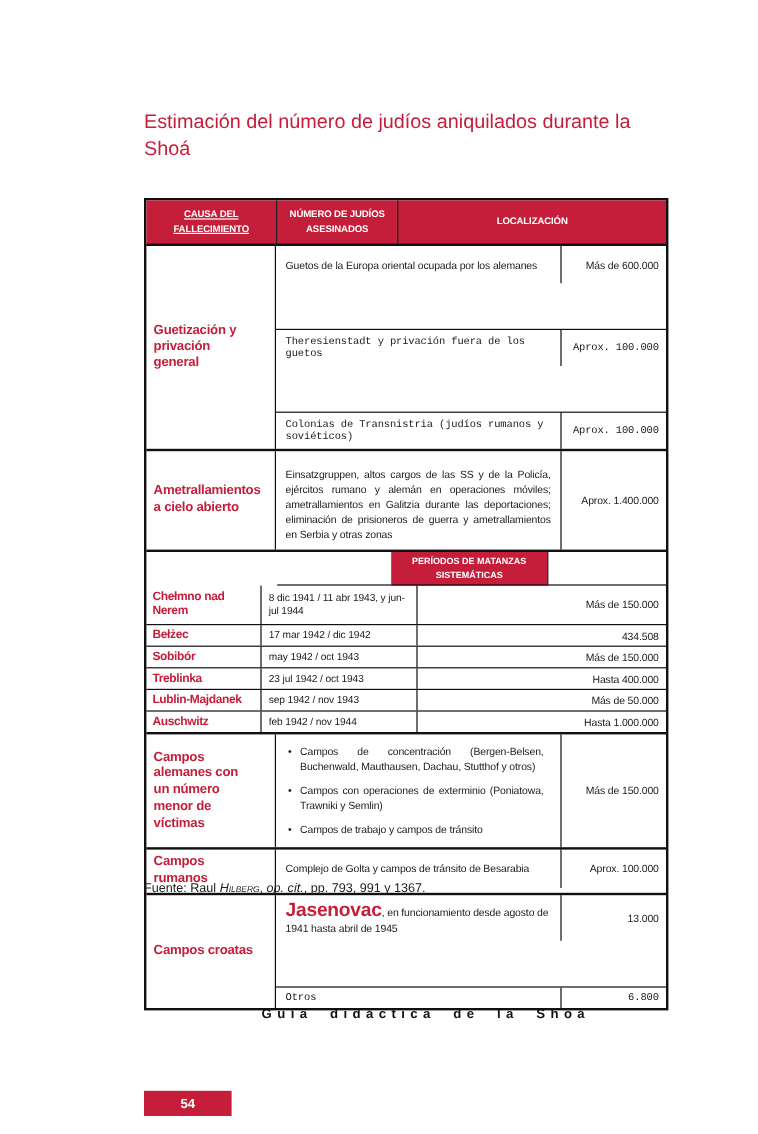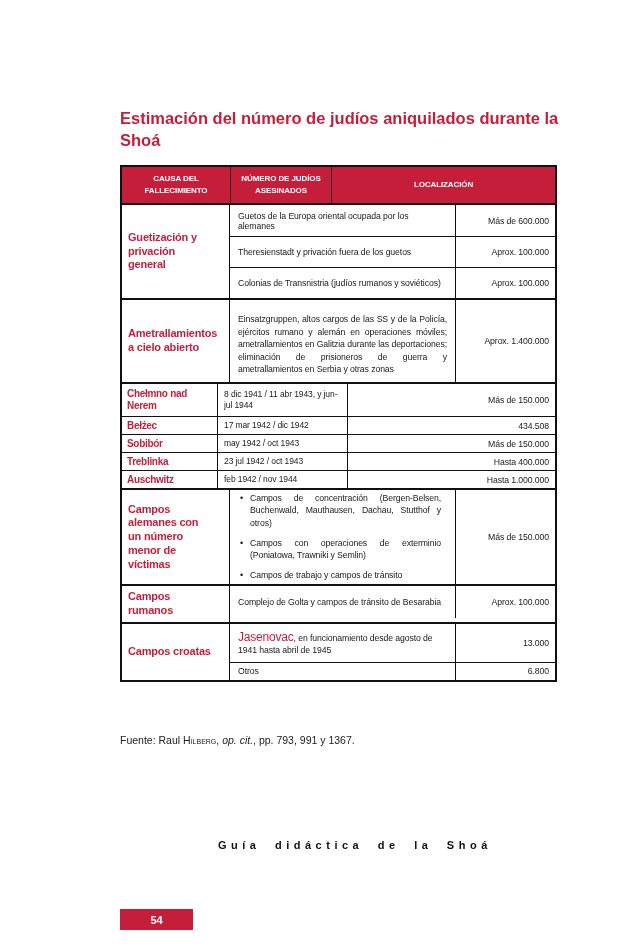--- a/index.html
+++ b/index.html
@@ -1,43 +1,43 @@
 <!DOCTYPE html>
 <html><head>
 <meta charset="utf-8">
 <style>
   * { margin:0; padding:0; box-sizing:border-box; }
   body { background:#ffffff; width:632px; height:945px; position:relative;
          font-family:"Liberation Sans", sans-serif; color:#1a1a1a; }
   .page { position:absolute; inset:0; background:#ffffff; }
 
-  .title { position:absolute; left:120px; top:108px; width:448px;
-           font-size:16.5px; line-height:1.32; font-weight:700; color:#C41E3A; }
+  .title { position:absolute; left:120px; top:92px; width:448px;
+           font-size:16.5px; line-height:1.32; font-weight:400; color:#C41E3A; }
 
   
   .table { position:absolute; left:120px; top:165px; width:437px;
            border:2px solid #101010; background:#fff; font-size:8.7px; letter-spacing:-0.1px; }
 
   .thead { display:flex; height:38px; background:#C41E3A; border-bottom:2px solid #101010; }
   .th { color:#fff; font-weight:bold; font-size:8px; line-height:1.5; text-align:center;
         display:flex; align-items:center; justify-content:center; padding:0 6px; }
-  .th-cause { width:108px; }
+  .th-cause { width:108px;text-decoration:underline; }
   .th-loc   { width:224px; border-left:1px solid #222; }
   .th-num   { flex:1; border-left:1px solid #222; }
 
   .section { display:flex; border-top:2px solid #101010; }
   .section.no-top { border-top:none; }
   .label-cell { width:108px; border-right:1px solid #101010; color:#C41E3A;
                 font-weight:bold; font-size:11px; line-height:1.25; letter-spacing:-0.2px;
                 display:flex; align-items:center; padding:4px 16px 4px 6px; }
-  .rows { flex:1; display:flex; flex-direction:column; }
+  .rows { flex:1; display:flex; flex-direction:column;gap:38px; }
   .row { display:flex; }
-  .row + .row { border-top:1px solid #101010; }
+  .row + .row { border-top:1px solid #101010;font-family:Liberation Mono, monospace; }
   .loc { flex:1; display:flex; align-items:center; padding:4px 8px; }
-  .num { width:100px; border-left:1px solid #101010; display:flex; align-items:center;
+  .num { width:88px; border-left:1px solid #101010; display:flex; align-items:center;
          justify-content:flex-end; padding:4px 6px; }
   .h31 { height:31px; } .h82 { height:82px; } .h32 { height:32px; }
   .h94 { height:94px; } .h38 { height:38px; } .h18 { height:18px; }
   .justify { text-align:justify; display:block; padding-top:7px; line-height:1.45; }
 
   
   .sec-camps { display:block; }
   .subheader-row { display:flex; height:28px; }
   .sh-a { width:109px; }
   .sh-b { width:95px; border-bottom:1px solid #101010; }
@@ -56,25 +56,25 @@
   .camp-num { flex:1; border-left:1px solid #101010; display:flex; align-items:center;
               justify-content:flex-end; padding:1px 6px; }
 
   
   .bullets { display:flex; flex-direction:column; justify-content:center; gap:8px;
              padding:6px 14px 6px 10px; flex:1; }
   .bullet { display:flex; gap:7px; }
   .bullet .dot { font-size:9px; line-height:1.4; }
   .bullet .btxt { flex:1; text-align:justify; line-height:1.4; }
 
-  .red-bold { color:#C41E3A; font-weight:normal; font-size:12px; letter-spacing:-0.2px; }
+  .red-bold { color:#C41E3A; font-weight:bold; font-size:16px; letter-spacing:-0.2px; }
 
   
   .source { position:absolute; left:120px; top:734px; font-size:10.5px; color:#222; }
-  .smallcaps { font-variant:small-caps; }
+  .smallcaps { font-variant:small-caps;font-style:italic; }
   .italic { font-style:italic; }
 
   
   .page-num-box { position:absolute; left:120px; top:909px; width:73px; height:21px;
                   background:#C41E3A; color:#fff; font-weight:bold; font-size:11px;
                   display:flex; align-items:center; justify-content:center; }
   .footer-text { position:absolute; left:218px; top:839px; font-size:11px; font-weight:bold;
                  letter-spacing:4.5px; word-spacing:7px; color:#111; }
 </style>
 </head>
@@ -116,20 +116,26 @@
         <div class="row h82">
           <div class="loc">
               <span class="justify">Einsatzgruppen, altos cargos de las SS y de la Policía, ejércitos rumano y alemán en operaciones móviles; ametrallamientos en Galitzia durante las deportaciones; eliminación de prisioneros de guerra y ametrallamientos en Serbia y otras zonas</span>
             </div>
           <div class="num">Aprox. 1.400.000</div>
         </div>
       </div>
     </div>
 
     <div class="section sec-camps">
+      <div class="subheader-row">
+        <div class="sh-a"></div>
+        <div class="sh-b"></div>
+        <div class="sh-red">PERÍODOS DE MATANZAS SISTEMÁTICAS</div>
+        <div class="sh-num"></div>
+      </div>
       <div class="camps-wrap">
         <div class="camp-rows">
           <div class="camp-row h32">
             <div class="camp-name">Chełmno nad Nerem</div>
             <div class="camp-period">8 dic 1941 / 11 abr 1943, y jun-jul 1944</div>
             <div class="camp-num">Más de 150.000</div>
           </div>
           <div class="camp-row h18">
             <div class="camp-name">Bełżec</div>
             <div class="camp-period">17 mar 1942 / dic 1942</div>
@@ -139,20 +145,25 @@
             <div class="camp-name">Sobibór</div>
             <div class="camp-period">may 1942 / oct 1943</div>
             <div class="camp-num">Más de 150.000</div>
           </div>
           <div class="camp-row h18">
             <div class="camp-name">Treblinka</div>
             <div class="camp-period">23 jul 1942 / oct 1943</div>
             <div class="camp-num">Hasta 400.000</div>
           </div>
           <div class="camp-row h18">
+            <div class="camp-name">Lublin-Majdanek</div>
+            <div class="camp-period">sep 1942 / nov 1943</div>
+            <div class="camp-num">Más de 50.000</div>
+          </div>
+          <div class="camp-row h18">
             <div class="camp-name">Auschwitz</div>
             <div class="camp-period">feb 1942 / nov 1944</div>
             <div class="camp-num">Hasta 1.000.000</div>
           </div>
         </div>
       </div>
     </div>
 
     <div class="section">
       <div class="label-cell">Campos alemanes con un número menor de víctimas</div>

